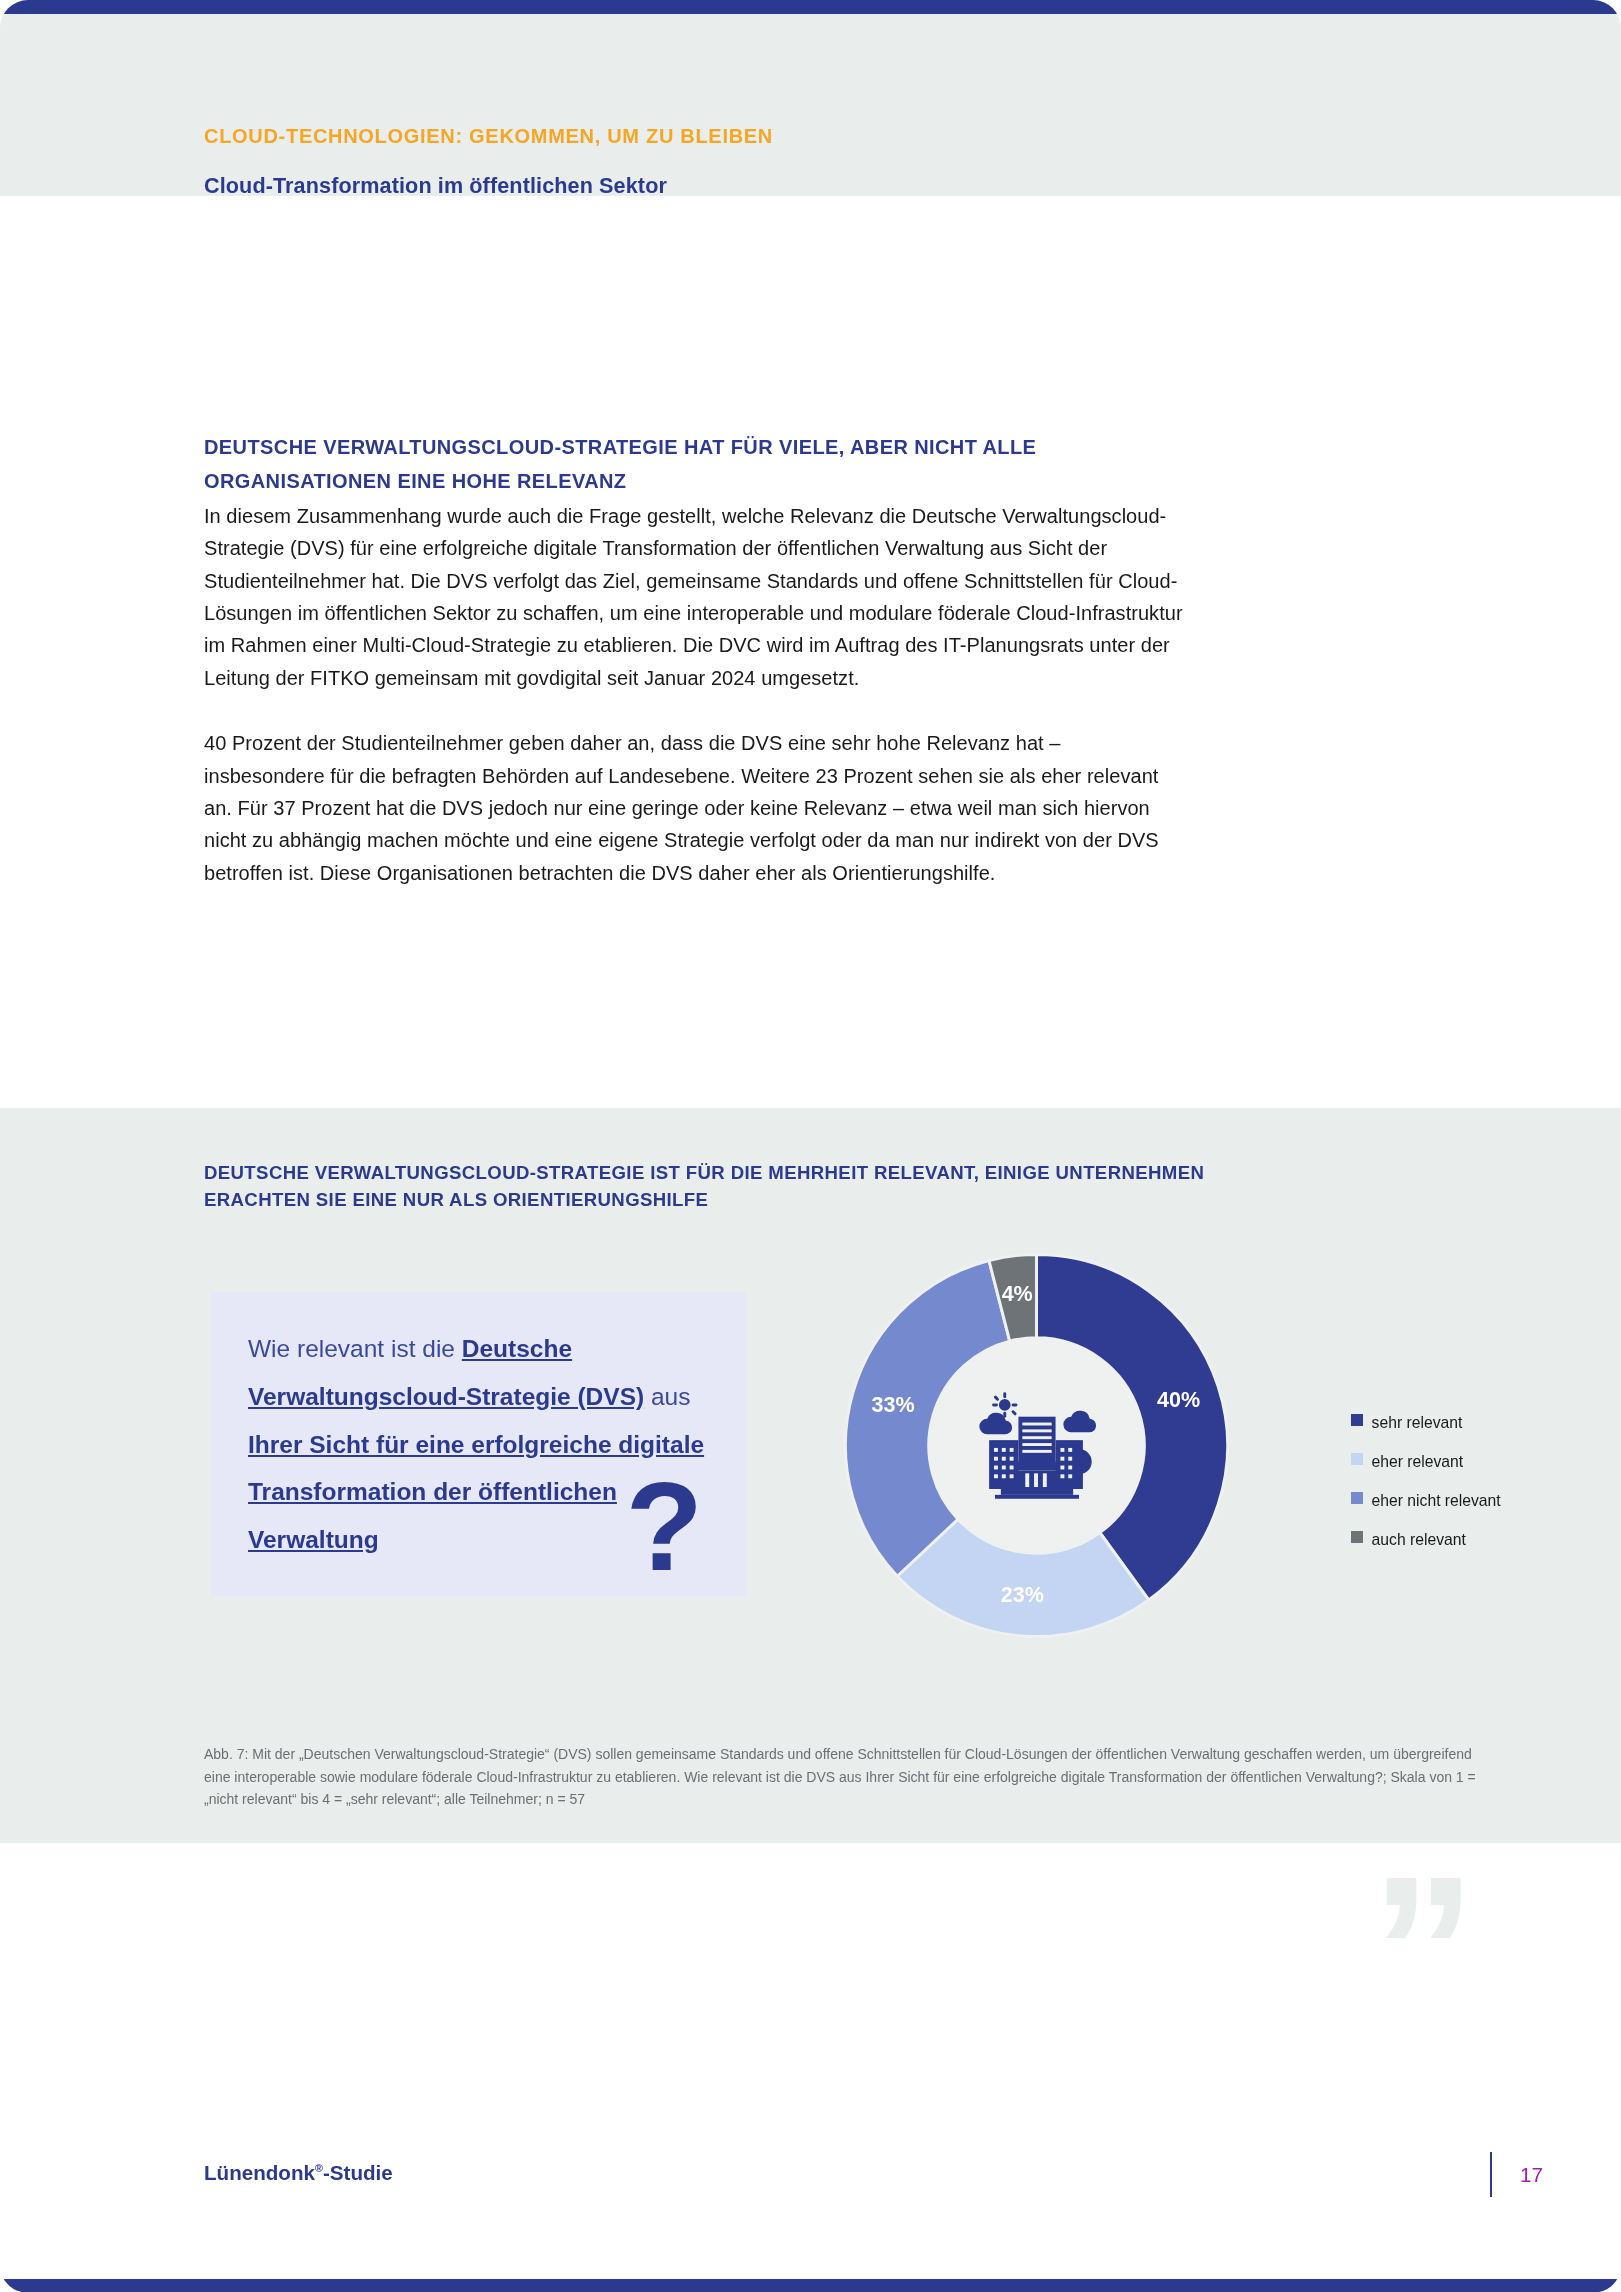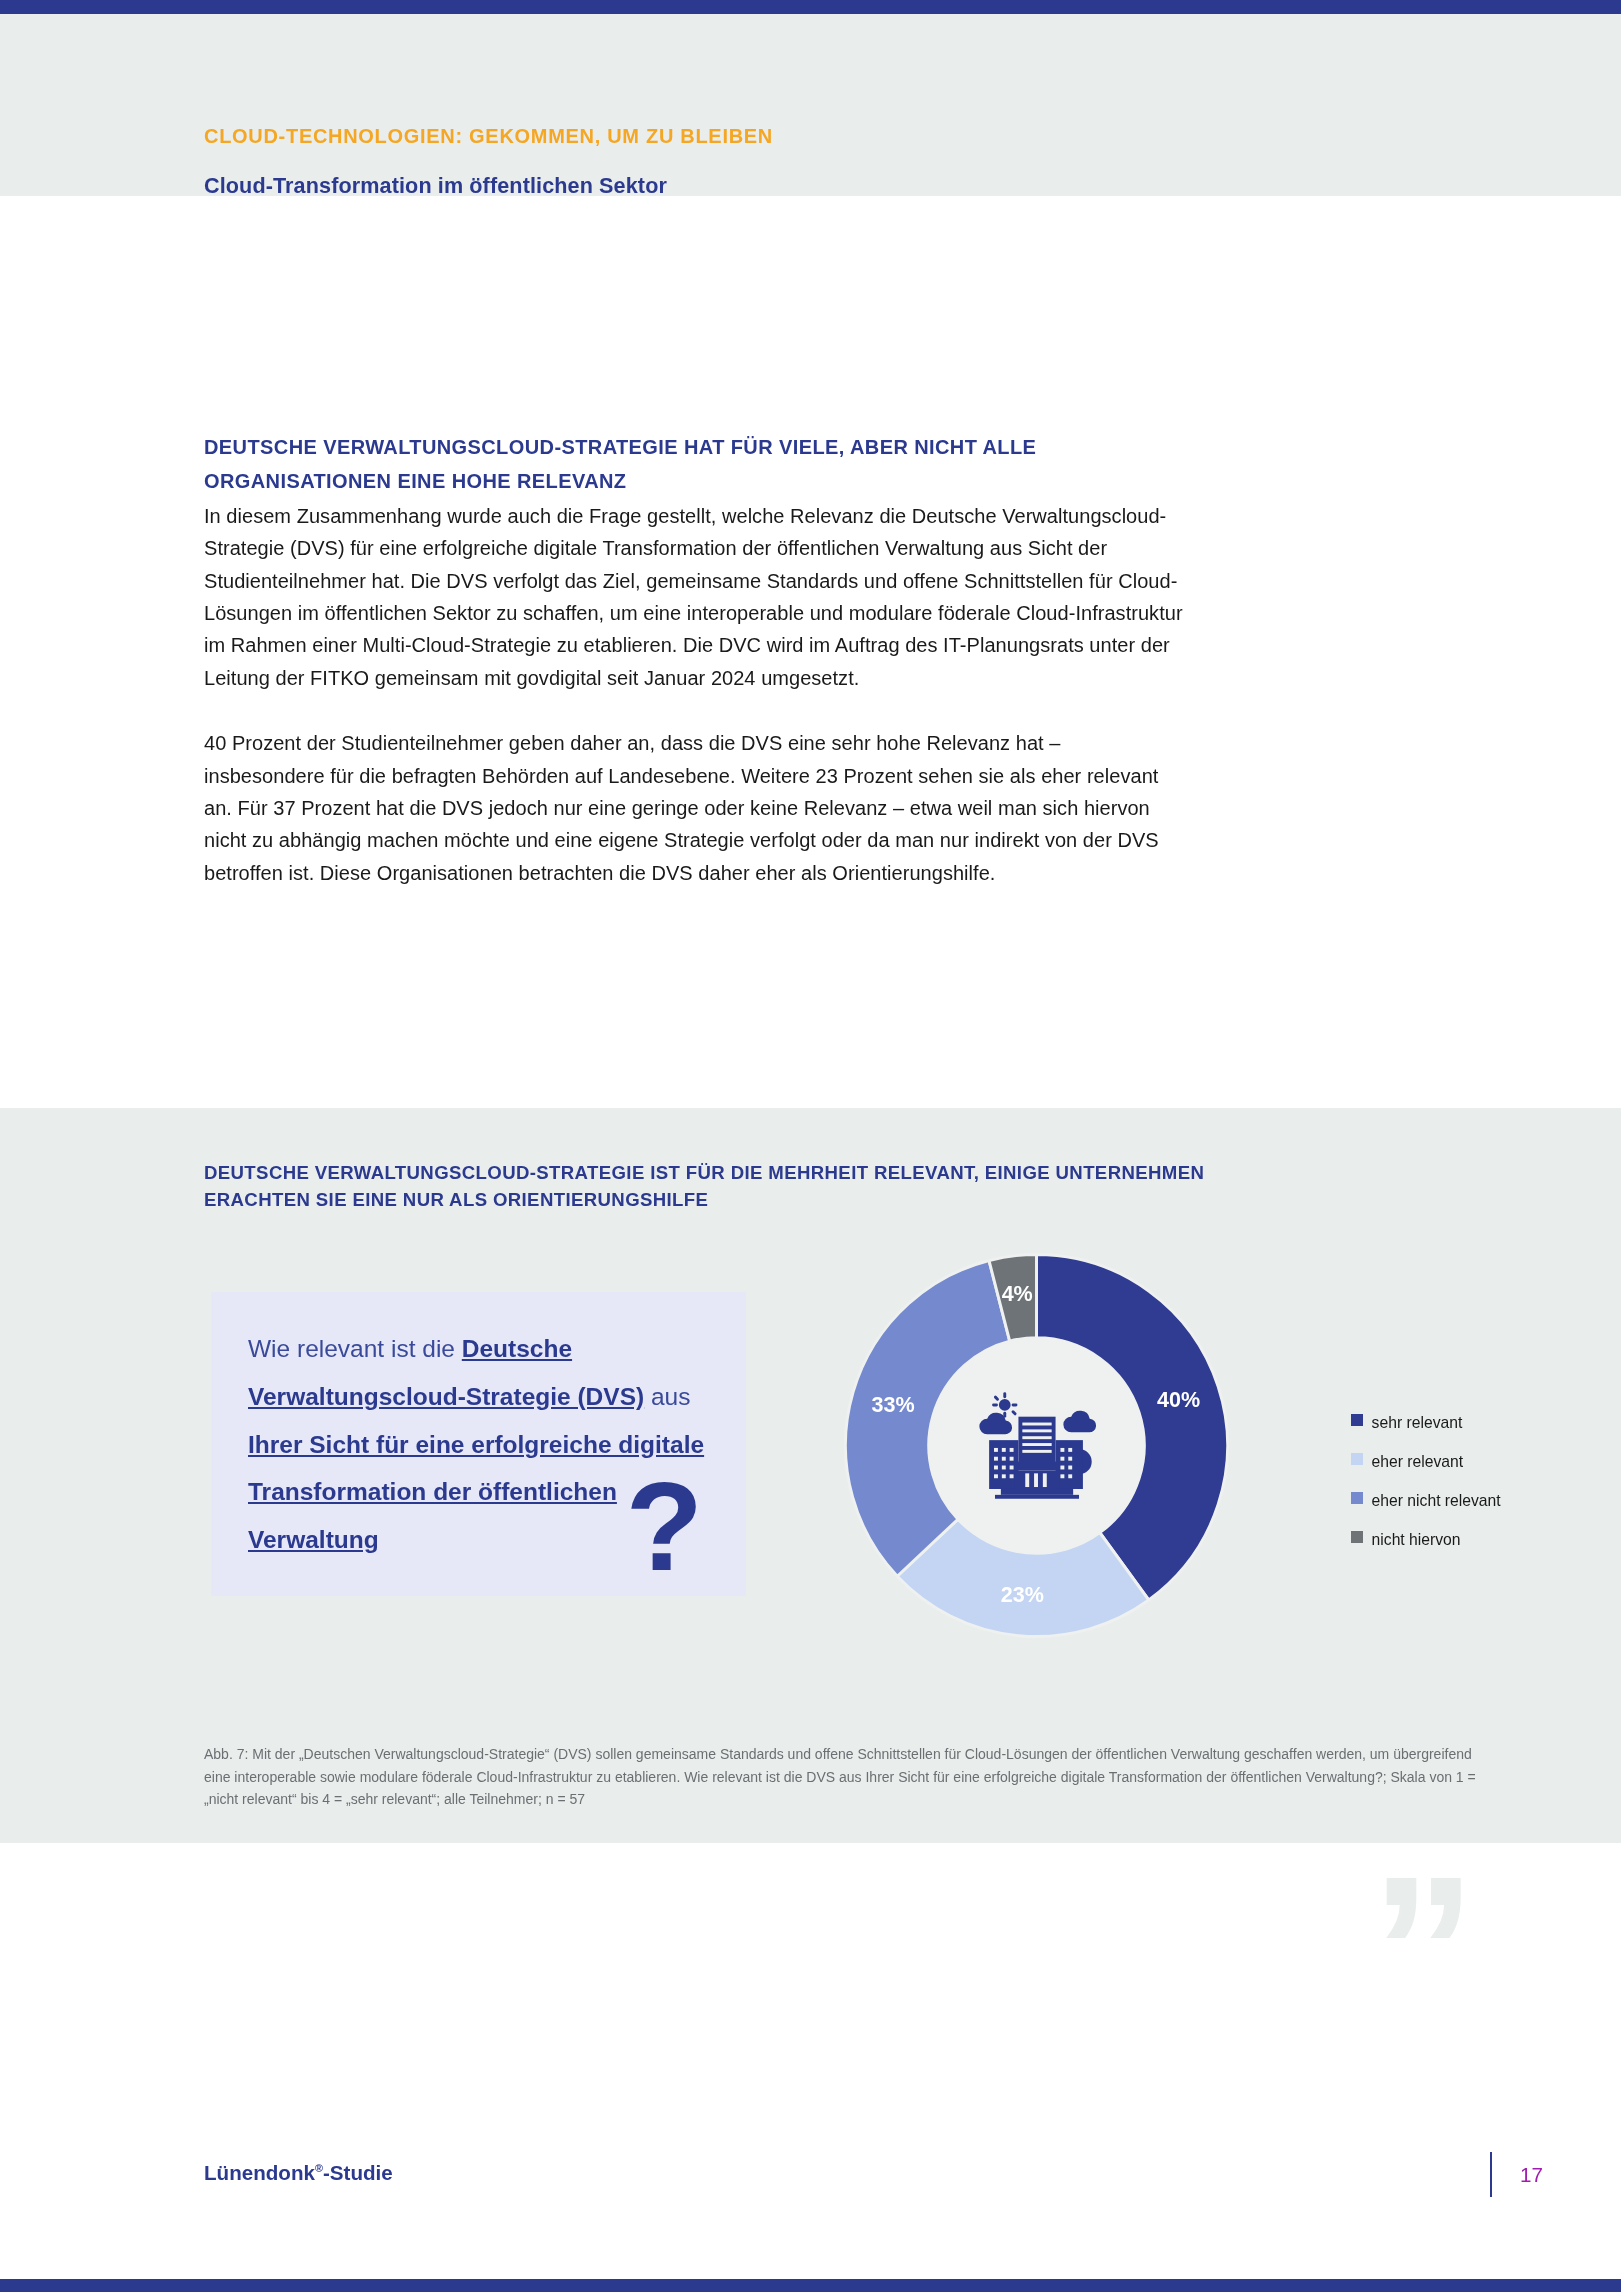--- a/index.html
+++ b/index.html
@@ -10,20 +10,21 @@
     background: #ffffff;
     font-family: "Liberation Sans", sans-serif;
   }
 
   #page {
     position: relative;
     width: 1621px;
     height: 2293px;
     background: #ffffff;
     overflow: hidden;
+    border-radius: 28px;
   }
 
   
   .edge-bar {
     position: absolute;
     left: 0;
     width: 1621px;
     height: 13.7px;
     background: #2b3a8f;
   }
@@ -359,21 +360,21 @@
       <div class="legend-row">
         <span class="legend-swatch" style="background: rgb(195, 213, 242);"></span>
         <span class="legend-label">eher relevant</span>
       </div>
       <div class="legend-row">
         <span class="legend-swatch" style="background: rgb(117, 137, 207);"></span>
         <span class="legend-label">eher nicht relevant</span>
       </div>
       <div class="legend-row">
         <span class="legend-swatch" style="background: rgb(110, 115, 119);"></span>
-        <span class="legend-label">nicht hiervon</span>
+        <span class="legend-label">auch relevant</span>
       </div>
     </div>
 
   <div class="footnote">Abb. 7: Mit der „Deutschen Verwaltungscloud-Strategie“ (DVS) sollen gemeinsame Standards und offene Schnittstellen für Cloud-Lösungen der öffentlichen Verwaltung geschaffen werden, um übergreifend eine interoperable sowie modulare föderale Cloud-Infrastruktur zu etablieren. Wie relevant ist die DVS aus Ihrer Sicht für eine erfolgreiche digitale Transformation der öffentlichen Verwaltung?; Skala von 1 = „nicht relevant“ bis 4 = „sehr relevant“; alle Teilnehmer; n = 57</div>
 
   <div class="quote-mark">”</div>
 
   <div class="footer-brand"><span>Lünendonk</span><sup>®</sup><span>-Studie</span></div>
   <div class="footer-rule"></div>
   <div class="footer-page">17</div>

